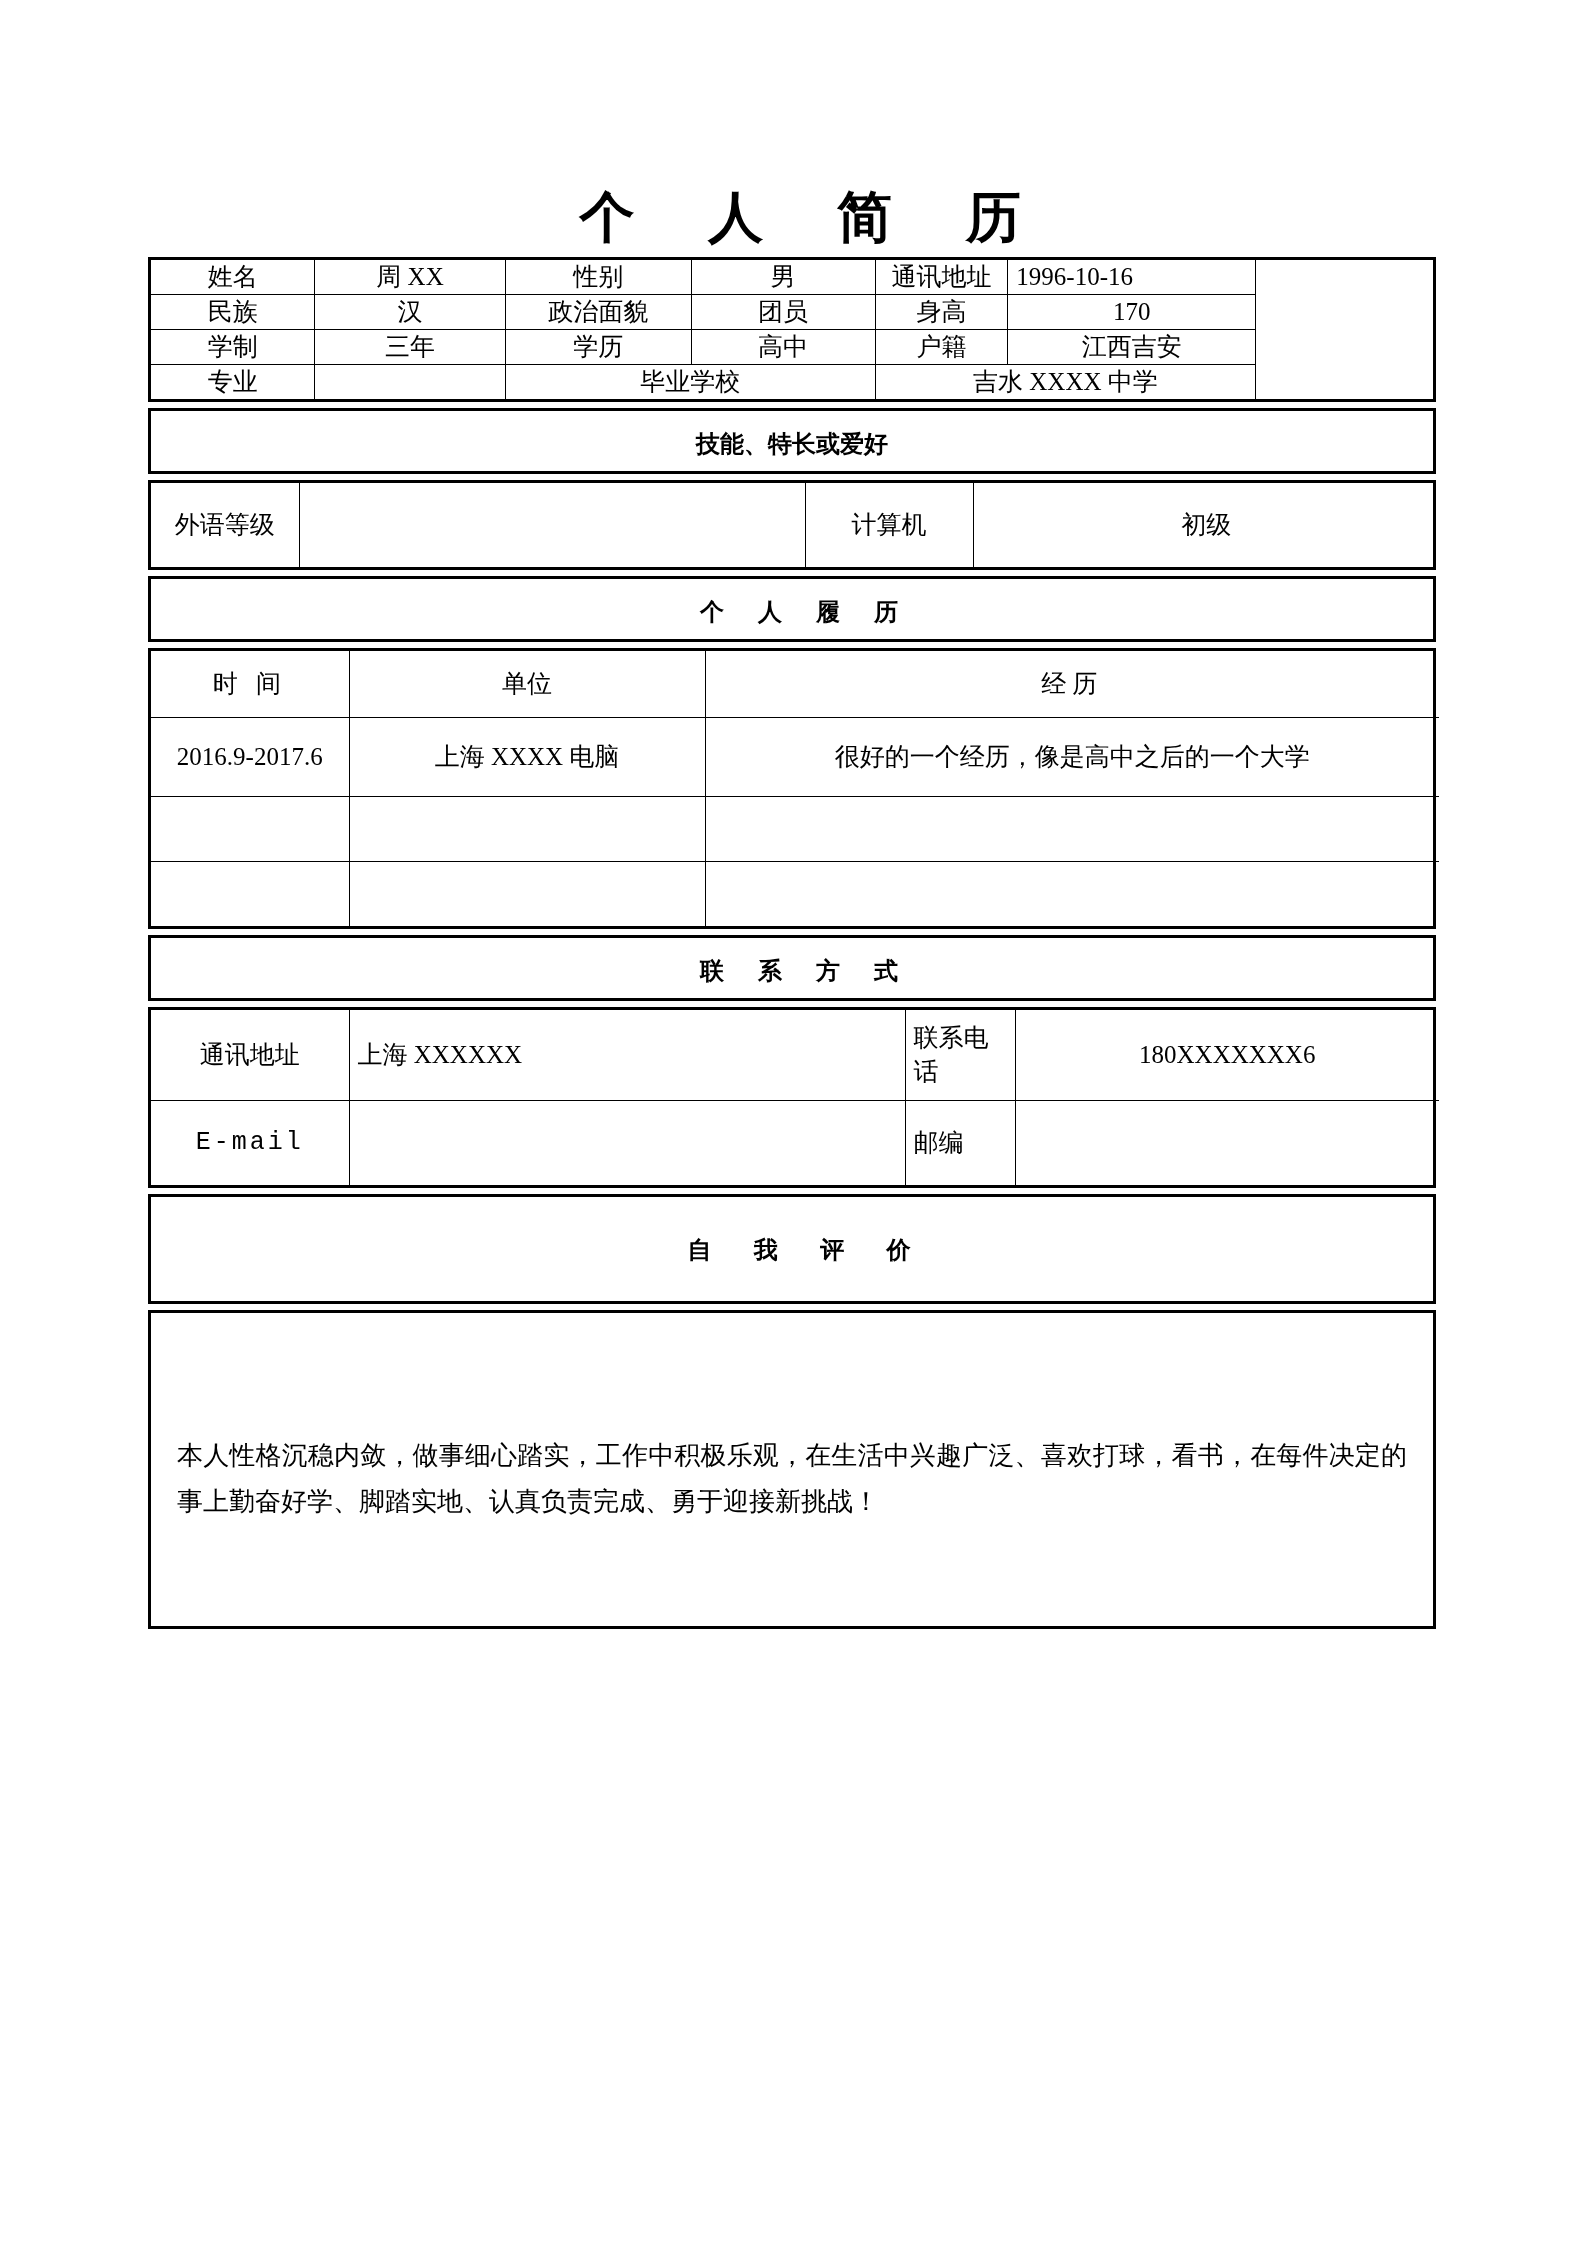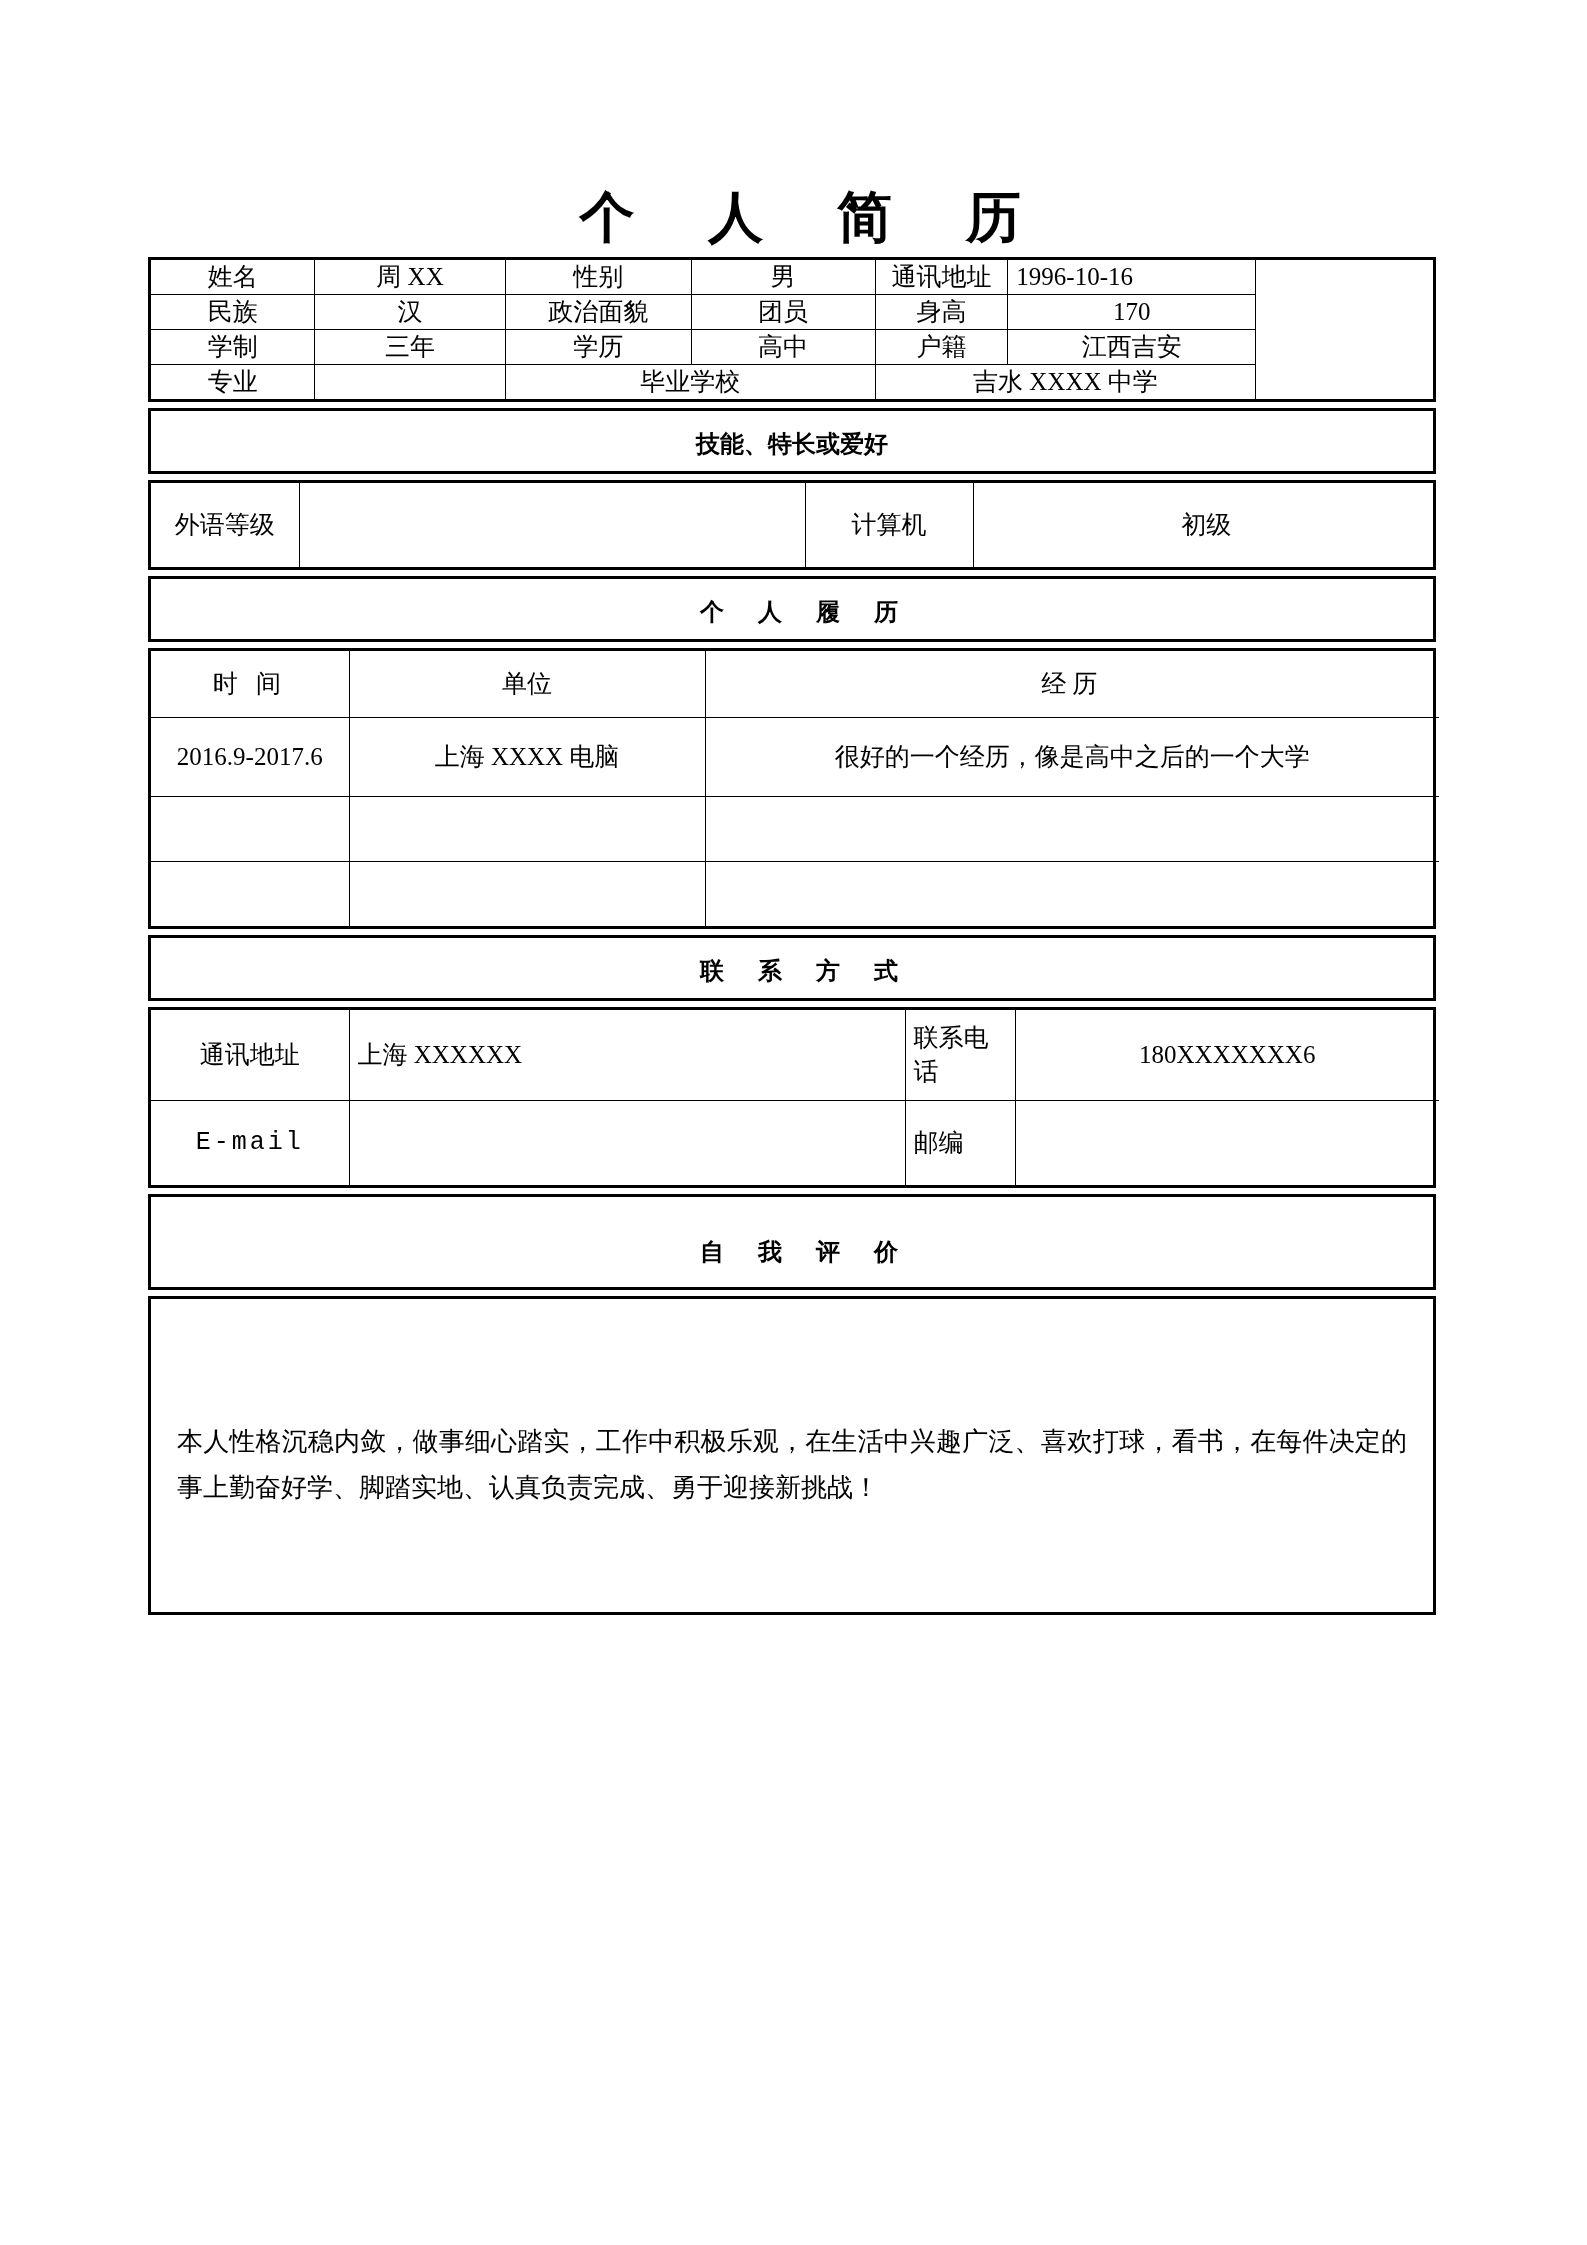--- a/index.html
+++ b/index.html
@@ -252,20 +252,20 @@
           <tr>
             <td style="height:84px" class="mono">E-mail</td>
             <td class="cell-left"></td>
             <td class="cell-left nowrap-2">邮编</td>
             <td></td>
           </tr>
         </tbody>
       </table>
     </div>
 
-    <div class="band sp" style="height:96px; line-height:110px;">自 我 评 价</div>
+    <div class="band sp" style="height:110px; line-height:110px;font-family:Liberation Mono, monospace;">自 我 评 价</div>
 
     <div class="eval-body">
       <div class="eval-text">本人性格沉稳内敛，做事细心踏实，工作中积极乐观，在生活中兴趣广泛、喜欢打球，看书，在每件决定的事上勤奋好学、脚踏实地、认真负责完成、勇于迎接新挑战！</div>
     </div>
 
   </div>
 </div>
 
 </body></html>

